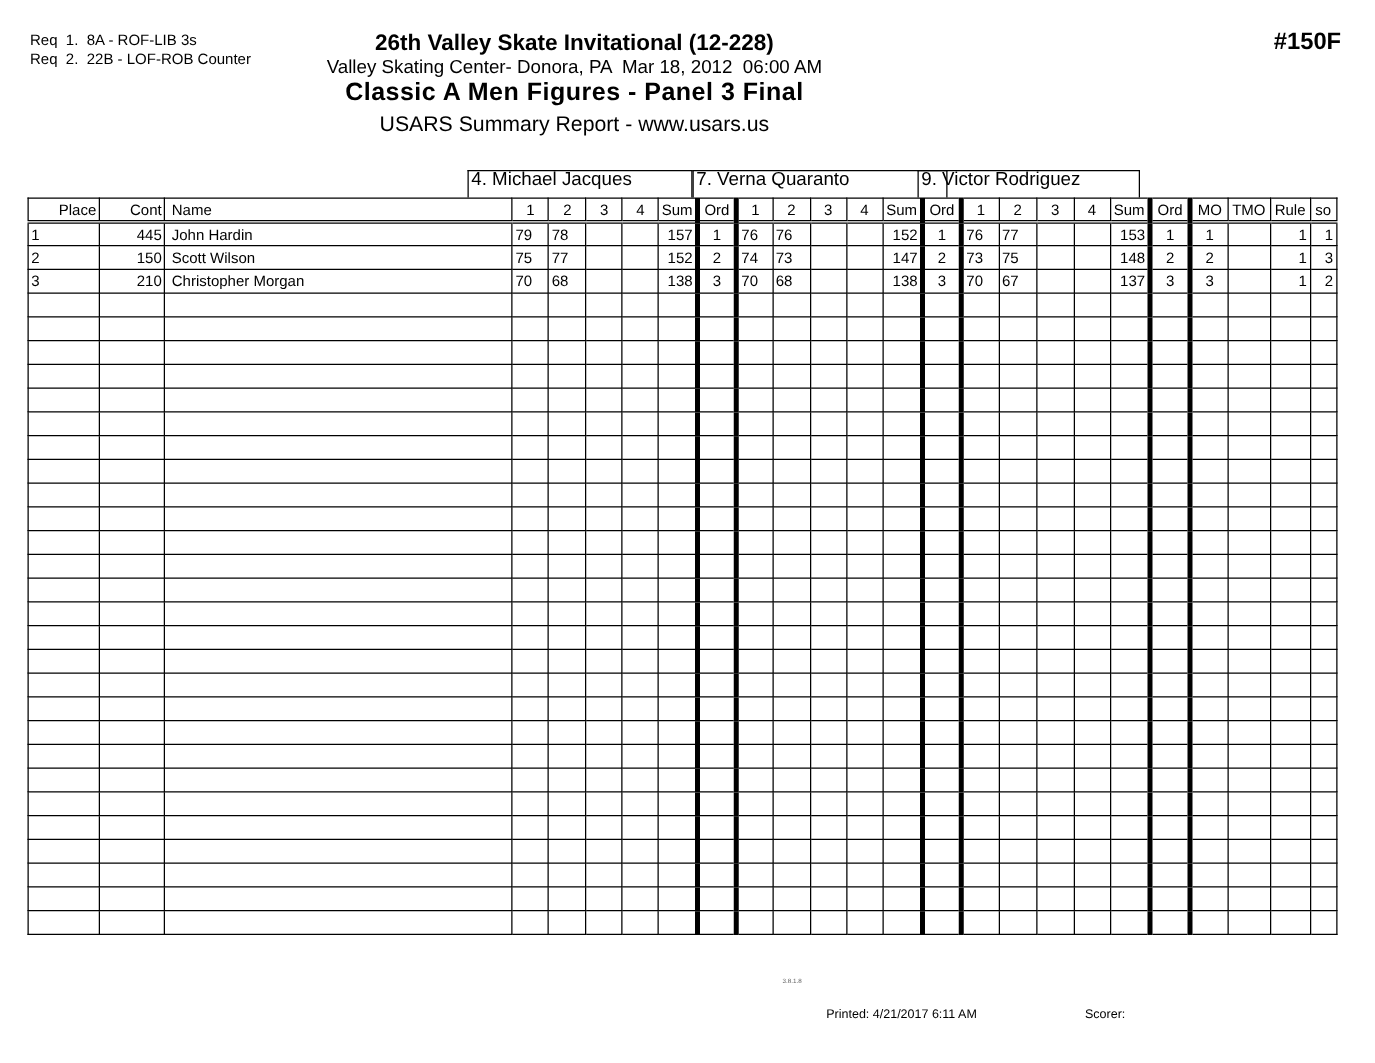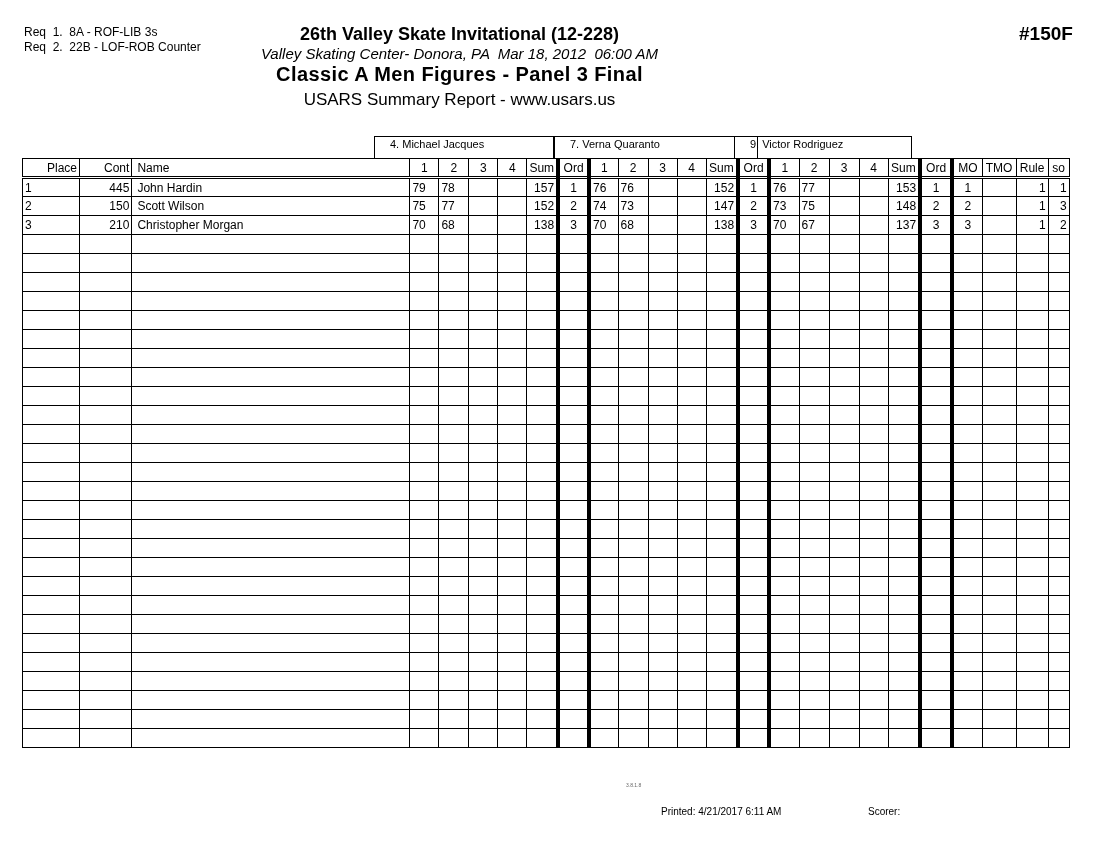--- a/index.html
+++ b/index.html
@@ -2,26 +2,26 @@
 <html><head>
 <meta charset="utf-8">
 <style>
   html, body { margin:0; padding:0; background:#ffffff; }
   body { width:1100px; height:850px; position:relative; overflow:hidden;
          font-family:"Liberation Sans", sans-serif; color:#000; }
   .abs { position:absolute; }
   .req { left:24px; font-size:12px; line-height:14px; white-space:pre; }
   .hdr { left:0; width:919px; text-align:center; white-space:pre; }
   .t1 { top:24px; font-size:18px; font-weight:bold; padding-left:0; }
-  .t2 { top:45px; font-size:15px;font-style:italic; }
+  .t2 { top:45px; font-size:15px; }
   .t3 { top:63px; font-size:20px; font-weight:bold; letter-spacing:0.4px; }
   .t4 { top:90px; font-size:17px; }
   .eventno { left:1019px; top:23px; font-size:19px; font-weight:bold; }
   .judge { top:136px; height:22px; border:1px solid #000; border-bottom:none;
-           font-size:11px; line-height:14px; padding-left:15px; box-sizing:border-box; }
+           font-size:15px; line-height:14px; padding-left:2px; box-sizing:border-box; }
   table.grid { position:absolute; left:22px; top:158px; border-collapse:collapse;
                table-layout:fixed; font-size:12px; }
   table.grid td, table.grid th { border:1px solid #000; height:19px; padding:0 2px;
                overflow:hidden; white-space:nowrap; font-weight:normal; box-sizing:border-box; }
   table.grid thead th { height:19px; text-align:center; }
   table.grid thead th.left { text-align:left;padding-left:24px; }
   table.grid thead tr th { border-bottom:3px double #000; }
   .tl { border-left:4px solid #000 !important; }
   .c { text-align:center; }
   .r { text-align:right; }

